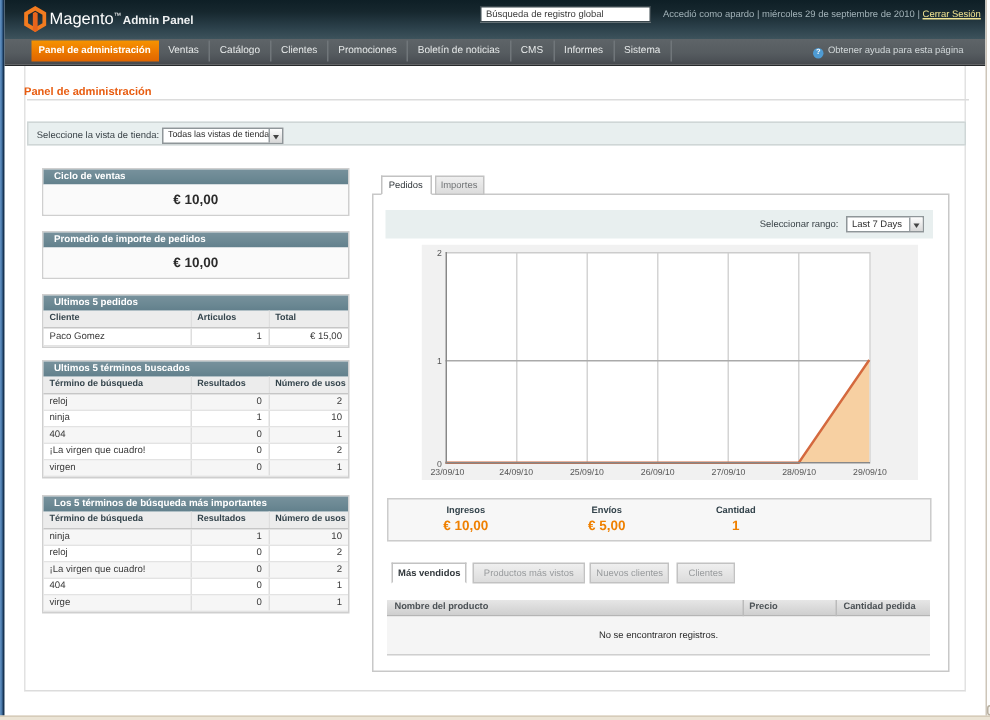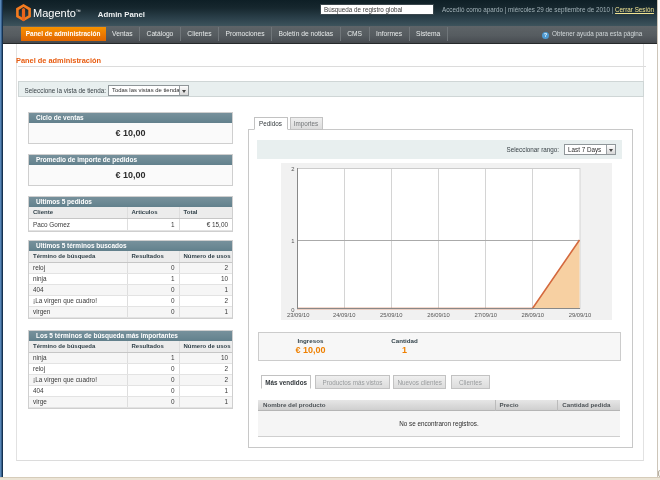--- a/index.html
+++ b/index.html
@@ -4,21 +4,21 @@
 *{margin:0;padding:0;box-sizing:border-box}
 html,body{width:660px;height:480px;overflow:hidden;background:#fff;font-family:"Liberation Sans",sans-serif}
 #page{position:relative;width:660px;height:480px;overflow:hidden}
 .abs{position:absolute}
 #bluestrip{left:0;top:0;width:3px;height:480px;background:linear-gradient(90deg,#6593c4 0%,#4a7aab 35%,#143050 80%,#1b3a55 100%)}
 #rightstrip{right:0;top:0;width:3px;height:480px;background:#fdfdfc;border-left:1px solid #cdc5b9}
 
 #header{left:3px;top:0;width:654px;height:26px;background:linear-gradient(180deg,#0e1f26 0%,#16272e 30%,#2b404a 70%,#3d535c 100%)}
 #brand{left:33px;top:7px;color:#fff;font-size:11px}
 #brand .tm{font-size:5px;vertical-align:4px;letter-spacing:0}
-#brand b{font-size:7.8px;color:#eef1f2;margin-left:17px}
+#brand b{font-size:7.8px;color:#eef1f2;margin-left:1px}
 #hsearch{left:320px;top:4px;width:114px;height:11px;background:#fff;border:1px solid #39464c;font-size:6.3px;color:#3a3a3a;line-height:9px;padding:0 3px}
 #hright{left:442px;top:6px;font-size:6.3px;color:#a3b3b9;white-space:nowrap}
 #hright a{color:#f0e391;text-decoration:underline}
 
 #nav{left:3px;top:26px;width:654px;height:18px;background:linear-gradient(180deg,#5e6468 0%,#565c60 55%,#4d5257 82%,#45494d 100%);border-bottom:1px solid #26292b;font-size:6.7px;color:#e7eaea;white-space:nowrap}
 #navitems{position:absolute;left:102.6px;top:1px}
 #nav .it{display:inline-block;height:14px;line-height:14px;padding:0 6.5px;border-right:1px solid #70767a}
 #navtab{position:absolute;left:17.6px;top:1px;width:85px;height:14px;line-height:14px;background:linear-gradient(180deg,#f59300 0%,#ef7d00 45%,#df6500 100%);color:#fff;font-weight:bold;font-size:6.5px;text-align:center}
 #navhelp{left:542px;top:30px;font-size:6.3px;color:#d2d8da}
 #navhelp .q{display:inline-block;width:7px;height:7px;border-radius:50%;background:#4e9bd3;color:#fff;font-size:5px;font-weight:bold;text-align:center;line-height:7px;vertical-align:-1px;margin-right:3px}
@@ -238,20 +238,24 @@
       <text x="299" y="153.5" text-anchor="middle">29/09/10</text>
     </g>
   </svg>
 
   <div class="abs" id="totals">
     <div class="tc">
         <div class="tl">Ingresos</div>
         <div class="tv">€ 10,00</div>
       </div>
     <div class="tc">
+        <div class="tl">Envíos</div>
+        <div class="tv">€ 5,00</div>
+      </div>
+    <div class="tc">
         <div class="tl">Cantidad</div>
         <div class="tv">1</div>
       </div>
   </div>
 
   <div class="tab on" style="left:261.4px;top:375px;width:49.6px;height:14px;line-height:14px;font-weight:bold">Más vendidos</div>
   <div class="tab" style="left:315.4px;top:375px;width:74.2px;height:14px;line-height:14px">Productos más vistos</div>
   <div class="tab" style="left:393.4px;top:375px;width:52.8px;height:14px;line-height:14px">Nuevos clientes</div>
   <div class="tab" style="left:450.6px;top:375px;width:39.7px;height:14px;line-height:14px">Clientes</div>
   <div class="abs" id="ghead">

